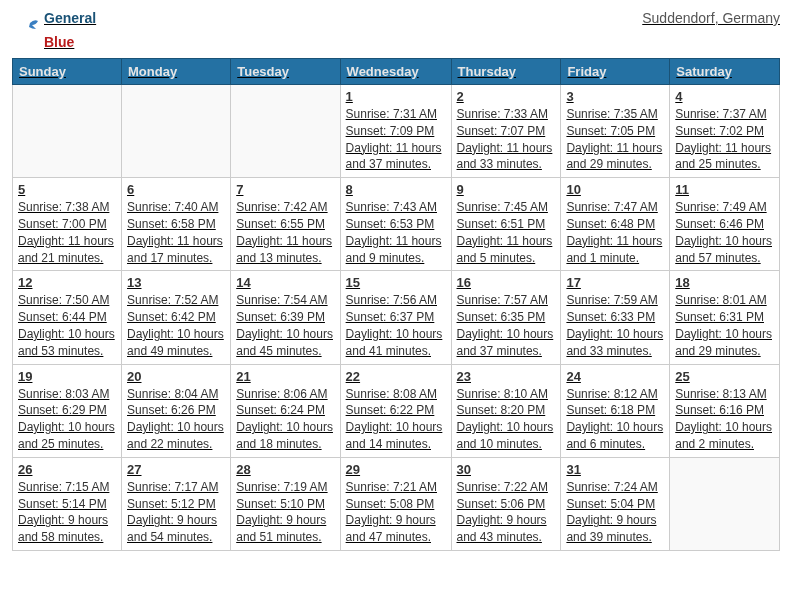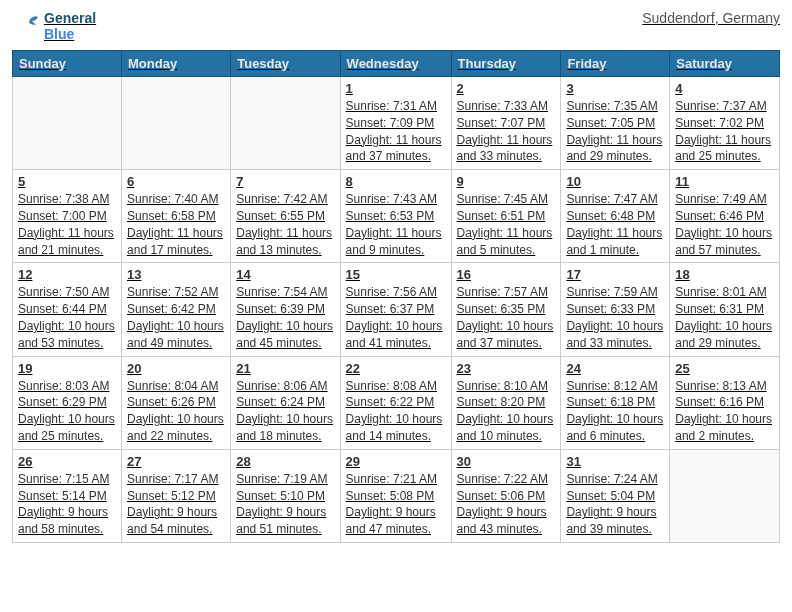--- a/index.html
+++ b/index.html
@@ -84,21 +84,21 @@
 
 <div class="container">
   <div class="header">
     <div class="logo">
     <div style="display:flex;align-items:center;">
       <svg width="30" height="30" viewBox="0 0 30 30">
         <path d="M18 8 Q22 4 26 6 Q24 10 20 10 Q22 12 24 14 Q20 14 17 12 Z" fill="#3a7fc1"></path>
       </svg>
       <div style="margin-left:2px;">
         <div style="font-size:14px;font-weight:bold;color:#1a5276;">General</div>
-        <div style="font-size:14px;font-weight:bold;color:#3b82f6;">Blue</div>
+        <div style="font-size:14px;font-weight:bold;color:#b91c1c;margin-top:8px;">Blue</div>
       </div>
     </div>
   </div>
     <div class="title-block">
       <div class="subtitle">Suddendorf, Germany</div>
     </div>
   </div>
 
   <table class="calendar">
     <thead>

